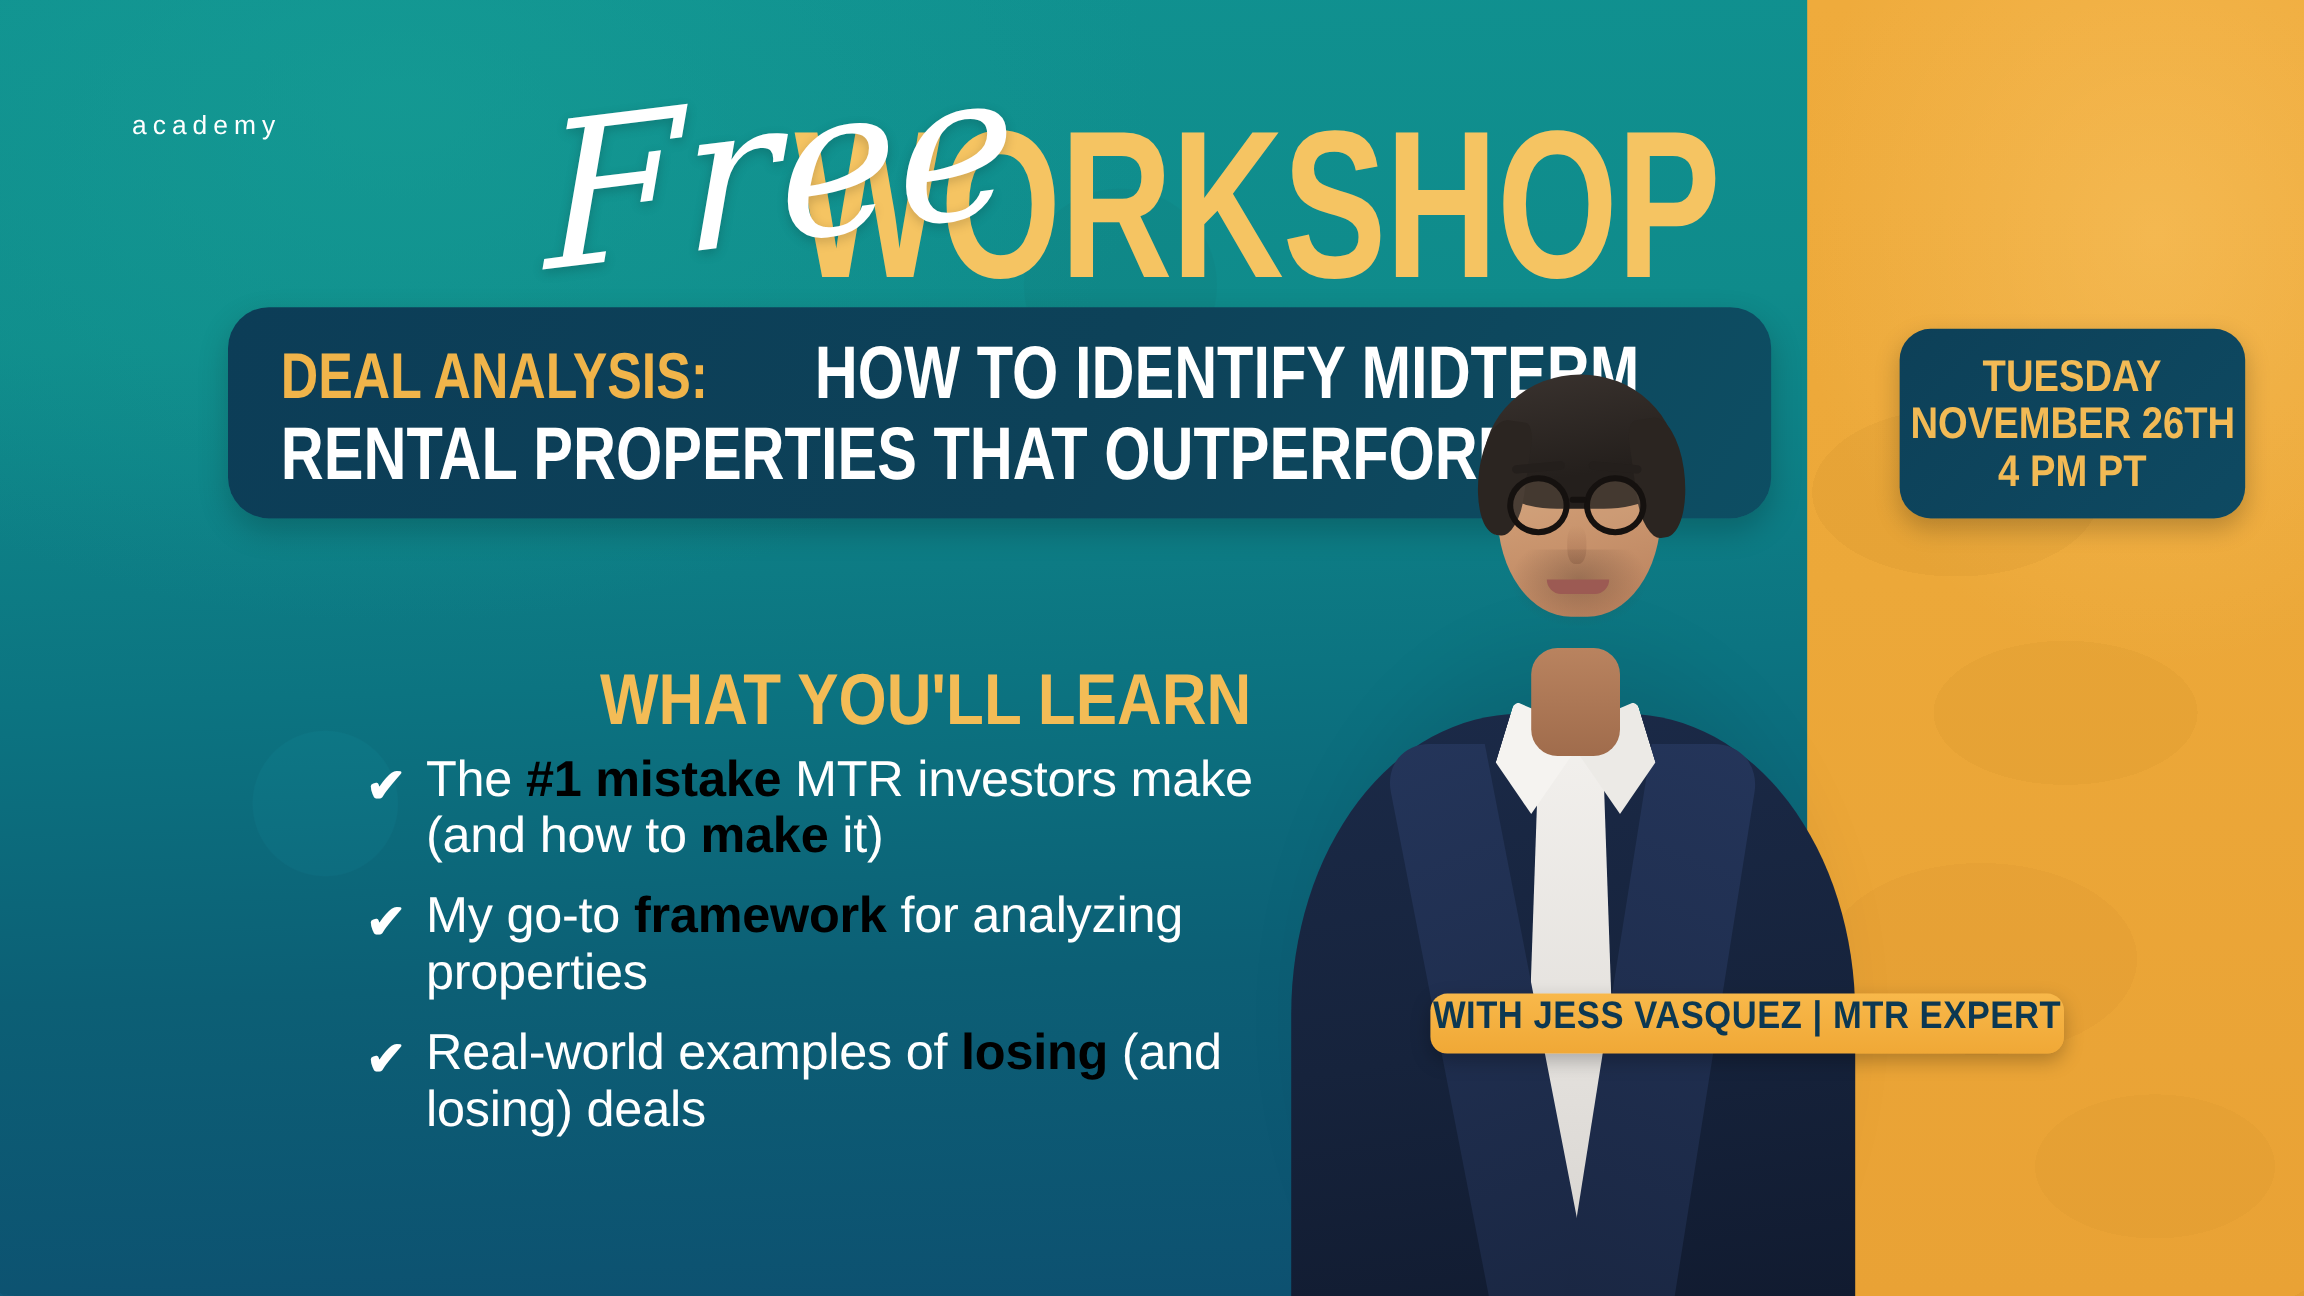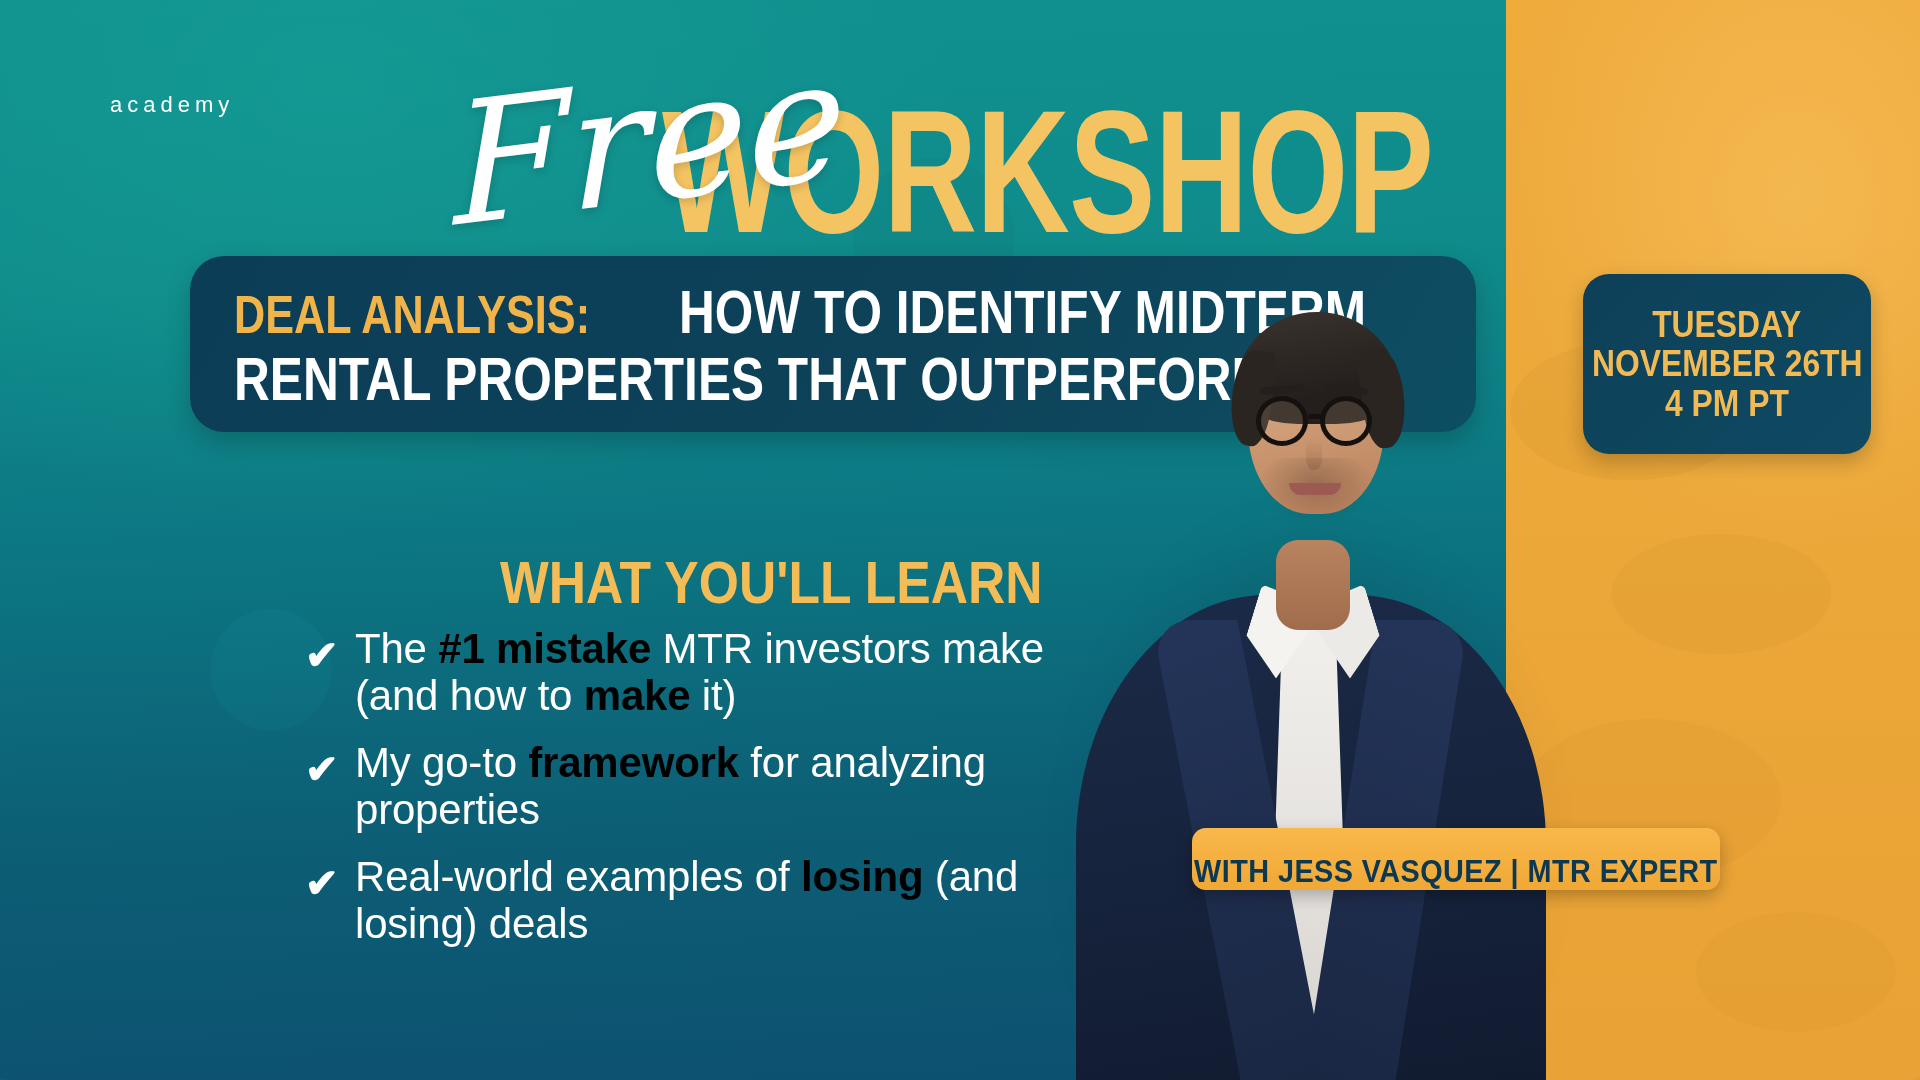--- a/index.html
+++ b/index.html
@@ -106,21 +106,21 @@
   }
   .t-main {
     color:#ffffff; font-size:62px; font-weight:700;
     transform:scaleX(.80); transform-origin:left center;
     display:inline-block; letter-spacing:0px;
   }
   .title-line2 { margin-top:4px; }
 
   
   .date-badge {
-    position:absolute; left:1583px; top:274px; width:288px; height:180px;
+    position:absolute; left:1583px; top:274px; width:288px; height:158px;
     background:linear-gradient(135deg,#0d4058 0%, #0e4a62 100%);
     border-radius:26px; z-index:6;
     display:flex; flex-direction:column; align-items:center; justify-content:center;
     box-shadow:0 8px 20px rgba(0,0,0,.22);
   }
   .date-line {
     color:#f2ba55; font-weight:700; line-height:1.06;
     transform:scaleX(.86); text-align:center; white-space:nowrap;
   }
   .dl1 { font-size:37px; }
@@ -214,24 +214,24 @@
   .p-nose { position:absolute; left:286px; top:238px; width:16px; height:32px; background:linear-gradient(180deg,rgba(160,110,80,.0),rgba(150,100,72,.45)); border-radius:40%; }
   .p-mouth { position:absolute; left:269px; top:283px; width:52px; height:12px; background:#9c5a53; border-radius:0 0 26px 26px; }
   .p-beard {
     position:absolute; left:240px; top:258px; width:112px; height:64px;
     background:radial-gradient(ellipse at 50% 40%, rgba(60,45,38,.30) 0%, rgba(60,45,38,0) 72%);
     border-radius:0 0 50% 50%;
   }
 
   
   .speaker-badge {
-    position:absolute; left:1192px; top:828px; width:528px; height:62px;
+    position:absolute; left:1192px; top:828px; width:528px; height:50px;
     background:linear-gradient(180deg,#f8b84a 0%, #f0a836 100%);
     border-radius:14px; z-index:9;
-    display:flex; align-items:flex-end; justify-content:center;
+    display:flex; align-items:flex-start; justify-content:center;
     box-shadow:0 6px 16px rgba(0,0,0,.25);
   }
   .speaker-text {
     color:#0c3852; font-size:32px; font-weight:700; white-space:nowrap;
     transform:scaleX(.90); letter-spacing:.5px;
   }
 </style>
 </head>
 <body>
 

